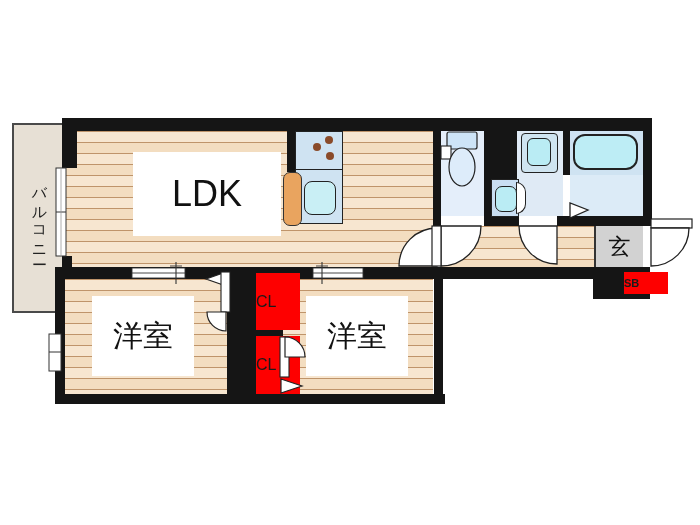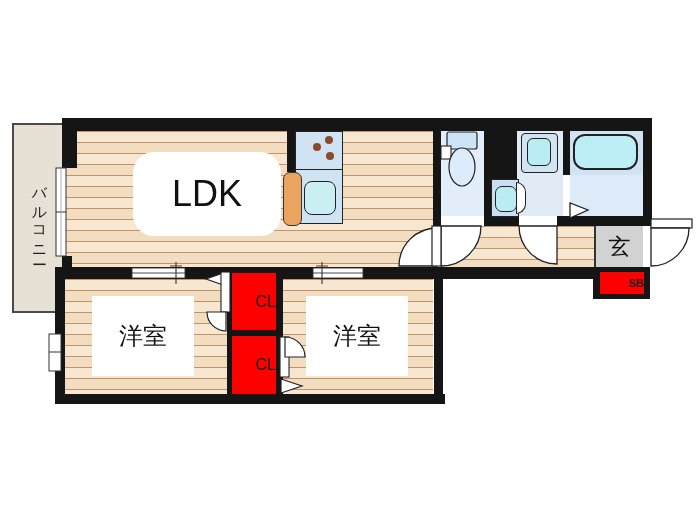--- a/index.html
+++ b/index.html
@@ -9,23 +9,23 @@
   .wall{position:absolute;background:var(--wall,#151515);}
   .wood{position:absolute;background-color:var(--wood-base,#f7e6d0);
         background-image:repeating-linear-gradient(180deg,
           var(--wood-line,#bf946a) 0 1px,
           var(--wood-base,#f7e6d0) 1px 11px,
           var(--wood-line,#bf946a) 11px 12px,
           var(--wood-alt,#f3ddc0) 12px 22px);}
   .label-box{position:absolute;background:#fff;display:flex;flex-direction:column;
              align-items:center;justify-content:center;color:#111;line-height:1.12;}
   .lbl-big{font-size:36px;}
-  .lbl-mid{font-size:24px;}
+  .lbl-mid{font-size:30px;}
   .red-box{position:absolute;background:var(--closet-red,#fe0000);display:flex;
-           align-items:center;justify-content:flex-end;color:#1a1a1a;}
+           align-items:center;justify-content:flex-start;color:#1a1a1a;margin-left:24px;}
   .balcony{position:absolute;left:12px;top:123px;width:50px;height:186px;
            background:var(--balcony-fill,#e7e0d5);border:2px solid #4a4a4a;
            display:flex;align-items:center;justify-content:center;}
   .balcony span{writing-mode:vertical-rl;text-orientation:upright;font-size:15px;
                 letter-spacing:3px;color:#222;}
   .genkan{position:absolute;left:596px;top:226px;width:47px;height:41px;
           background:var(--genkan-gray,#d2d2d2);display:flex;align-items:center;
           justify-content:center;font-size:22px;color:#111;}
   .fixture{position:absolute;background:var(--fixture-blue,#cfe3f2);border:1px solid #222;}
   .burner{position:absolute;width:8px;height:8px;border-radius:50%;
@@ -97,21 +97,21 @@
   <div class="abs" style="left:521px;top:133px;width:37px;height:40px;background:#cfe4f0;border:1.5px solid #222;border-radius:4px;">
     <div class="abs" style="left:5px;top:4px;width:24px;height:28px;background:#baecf4;border:1.5px solid #222;border-radius:6px;"></div>
   </div>
 
   <div class="abs" style="left:491px;top:179px;width:28px;height:38px;background:#c9def2;border:1px solid #222;"></div>
   <div class="abs" style="left:516px;top:182px;width:10px;height:32px;background:#fff;border:1px solid #222;border-radius:0 10px 10px 0;"></div>
   <div class="abs" style="left:495px;top:186px;width:22px;height:26px;background:#baecf4;border:1.5px solid #222;border-radius:7px;"></div>
 
   <div class="abs" style="left:573px;top:134px;width:65px;height:36px;background:var(--water-cyan,#bdedf5);border:2px solid #222;border-radius:12px;"></div>
 
-  <div class="label-box lbl-big" style="left:133px;top:152px;width:148px;height:84px;border-radius:21px;">
+  <div class="label-box lbl-big" style="left:133px;top:152px;width:148px;height:84px;">
     <span>LDK</span>
   </div>
   <div class="label-box lbl-mid" style="left:92px;top:296px;width:102px;height:80px;">
     <span>洋室</span>
   </div>
   <div class="label-box lbl-mid" style="left:306px;top:296px;width:102px;height:80px;">
     <span>洋室</span>
   </div>
 
   <svg width="700" height="525" viewBox="0 0 700 525">

